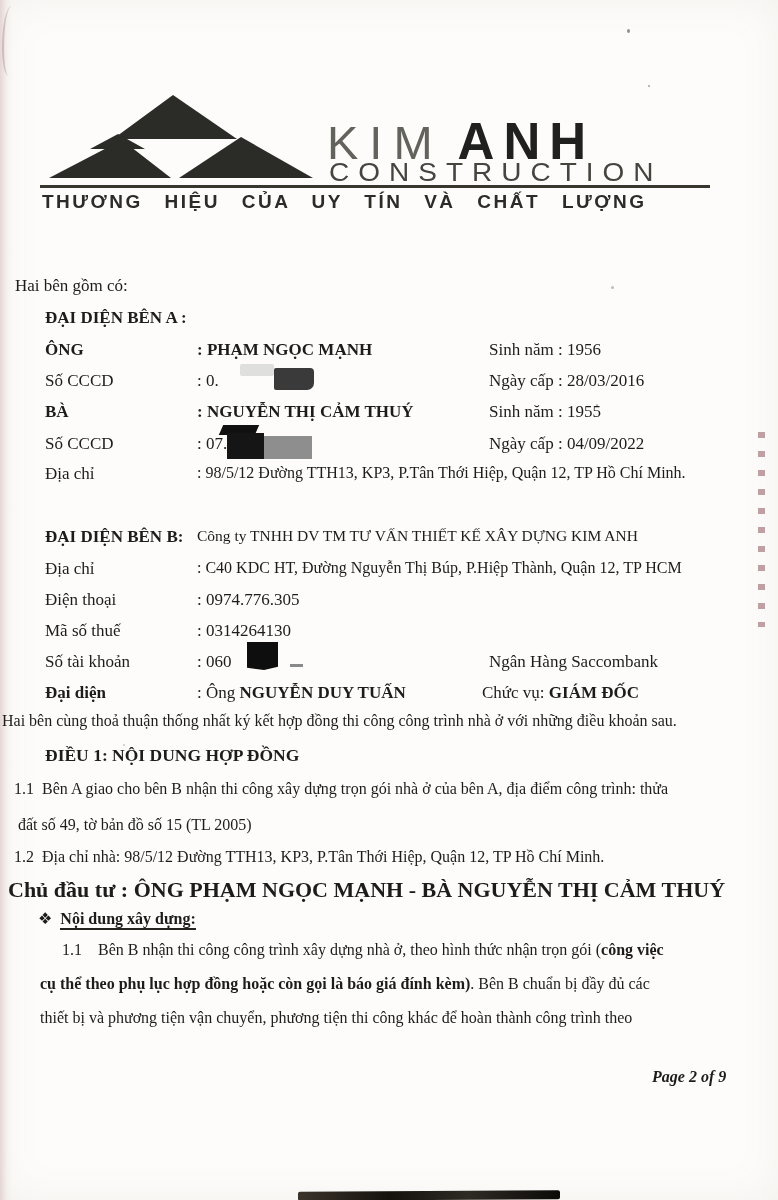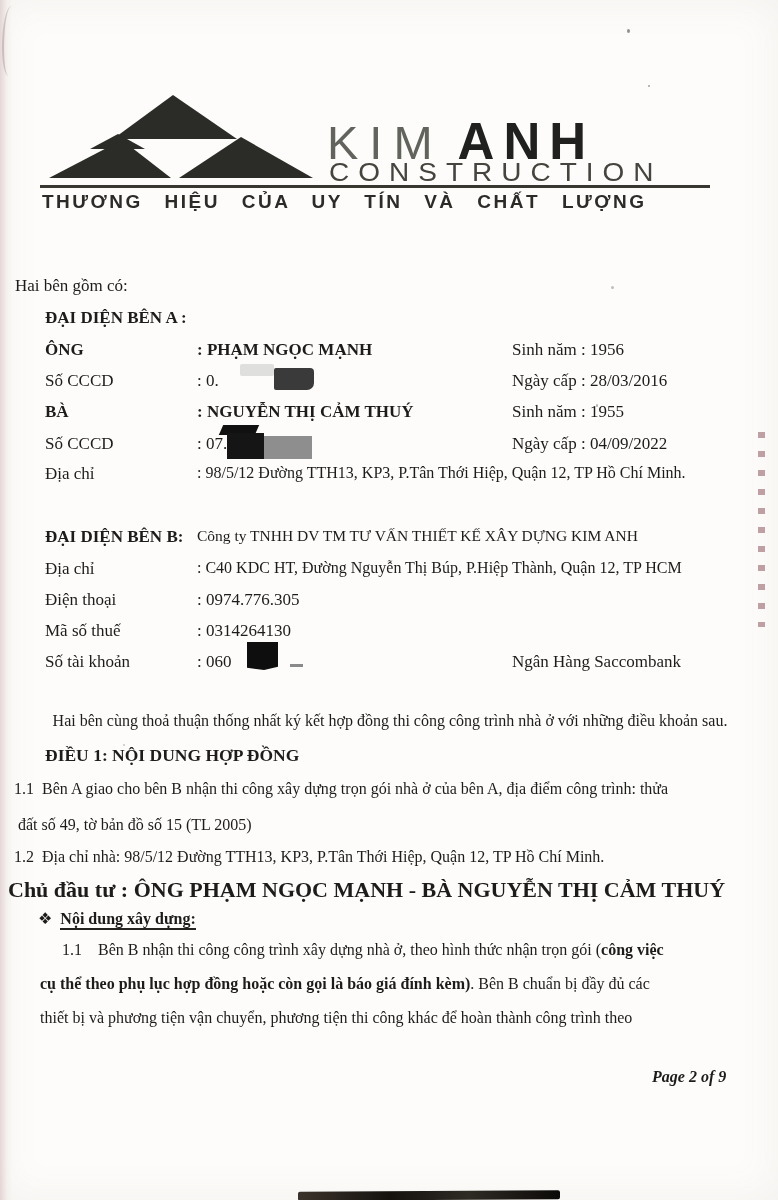--- a/index.html
+++ b/index.html
@@ -32,24 +32,24 @@
   .brand-rule{position:absolute;left:40px;top:185px;width:670px;height:3px;background:#37362f;}
   .tagline{position:absolute;left:42px;top:191px;white-space:nowrap;
     font-family:"Liberation Sans","DejaVu Sans",sans-serif;
     font-size:19px;font-weight:700;letter-spacing:2.5px;word-spacing:14px;color:#2c2b28;}
   
   .t{position:absolute;white-space:nowrap;font-size:17px;}
   .b{font-weight:700;}
   .row{position:absolute;left:0;width:638px;height:26px;font-size:17px;padding-left:20px;}
   .row .lbl{position:absolute;left:45px;white-space:nowrap;}
   .row .val{position:absolute;left:197px;white-space:nowrap;}
-  .row .rcol{position:absolute;left:512px;white-space:nowrap;}
+  .row .rcol{position:absolute;left:489px;white-space:nowrap;}
   .val-company{font-size:15.5px;}
   .redact{position:absolute;}
-  .para{position:absolute;font-size:16px;white-space:nowrap;text-align:center;}
+  .para{position:absolute;font-size:16px;white-space:nowrap;}
   .underline{border-bottom:2px solid #24231f;padding-bottom:1px;}
   .footer{position:absolute;left:652px;top:1068px;font-size:16px;font-weight:700;font-style:italic;white-space:nowrap;}
 </style>
 </head>
 <body>
 
 <div class="page">
 
   <div class="edge-left"></div>
   <div class="corner-curl"></div>
@@ -131,20 +131,25 @@
   </div>
 
   <div class="row" style="top:652px">
     <span class="lbl">Số tài khoản</span>
     <span class="val">: 060</span>
     <span class="rcol">Ngân Hàng Saccombank</span>
   </div>
   <div class="redact" style="left:247px;top:642px;width:31px;height:28px;background:#0e0e0e;clip-path:polygon(0 0,100% 0,100% 88%,55% 100%,0 92%);"></div>
   <div class="redact" style="left:290px;top:664px;width:13px;height:3px;background:#8a8a8a;"></div>
 
+  <div class="row" style="top:683px">
+    <span class="lbl b">Đại diện</span>
+    <span class="val"><span>: Ông </span><span class="b">NGUYỄN DUY TUẤN</span></span>
+    <span class="rcol" style="left:482px"><span>Chức vụ: </span><span class="b">GIÁM ĐỐC</span></span>
+  </div>
 
   <div class="para" style="left:2px;top:712px;width:776px;">Hai bên cùng thoả thuận thống nhất ký kết hợp đồng thi công công trình nhà ở với những điều khoản sau.</div>
 
   <div class="t b" style="left:45px;top:745px;font-size:17.5px;">ĐIỀU 1: NỘI DUNG HỢP ĐỒNG</div>
 
   <div class="para" style="left:14px;top:780px;"><span class="num">1.1</span>&nbsp;&nbsp;<span>Bên A giao cho bên B nhận thi công xây dựng trọn gói nhà ở của bên A, địa điểm công trình: thửa</span></div>
   <div class="para" style="left:18px;top:816px;">đất số 49, tờ bản đồ số 15 (TL 2005)</div>
 
   <div class="para" style="left:14px;top:848px;"><span class="num">1.2</span>&nbsp;&nbsp;<span>Địa chỉ nhà: 98/5/12 Đường TTH13, KP3, P.Tân Thới Hiệp, Quận 12, TP Hồ Chí Minh.</span></div>
 

